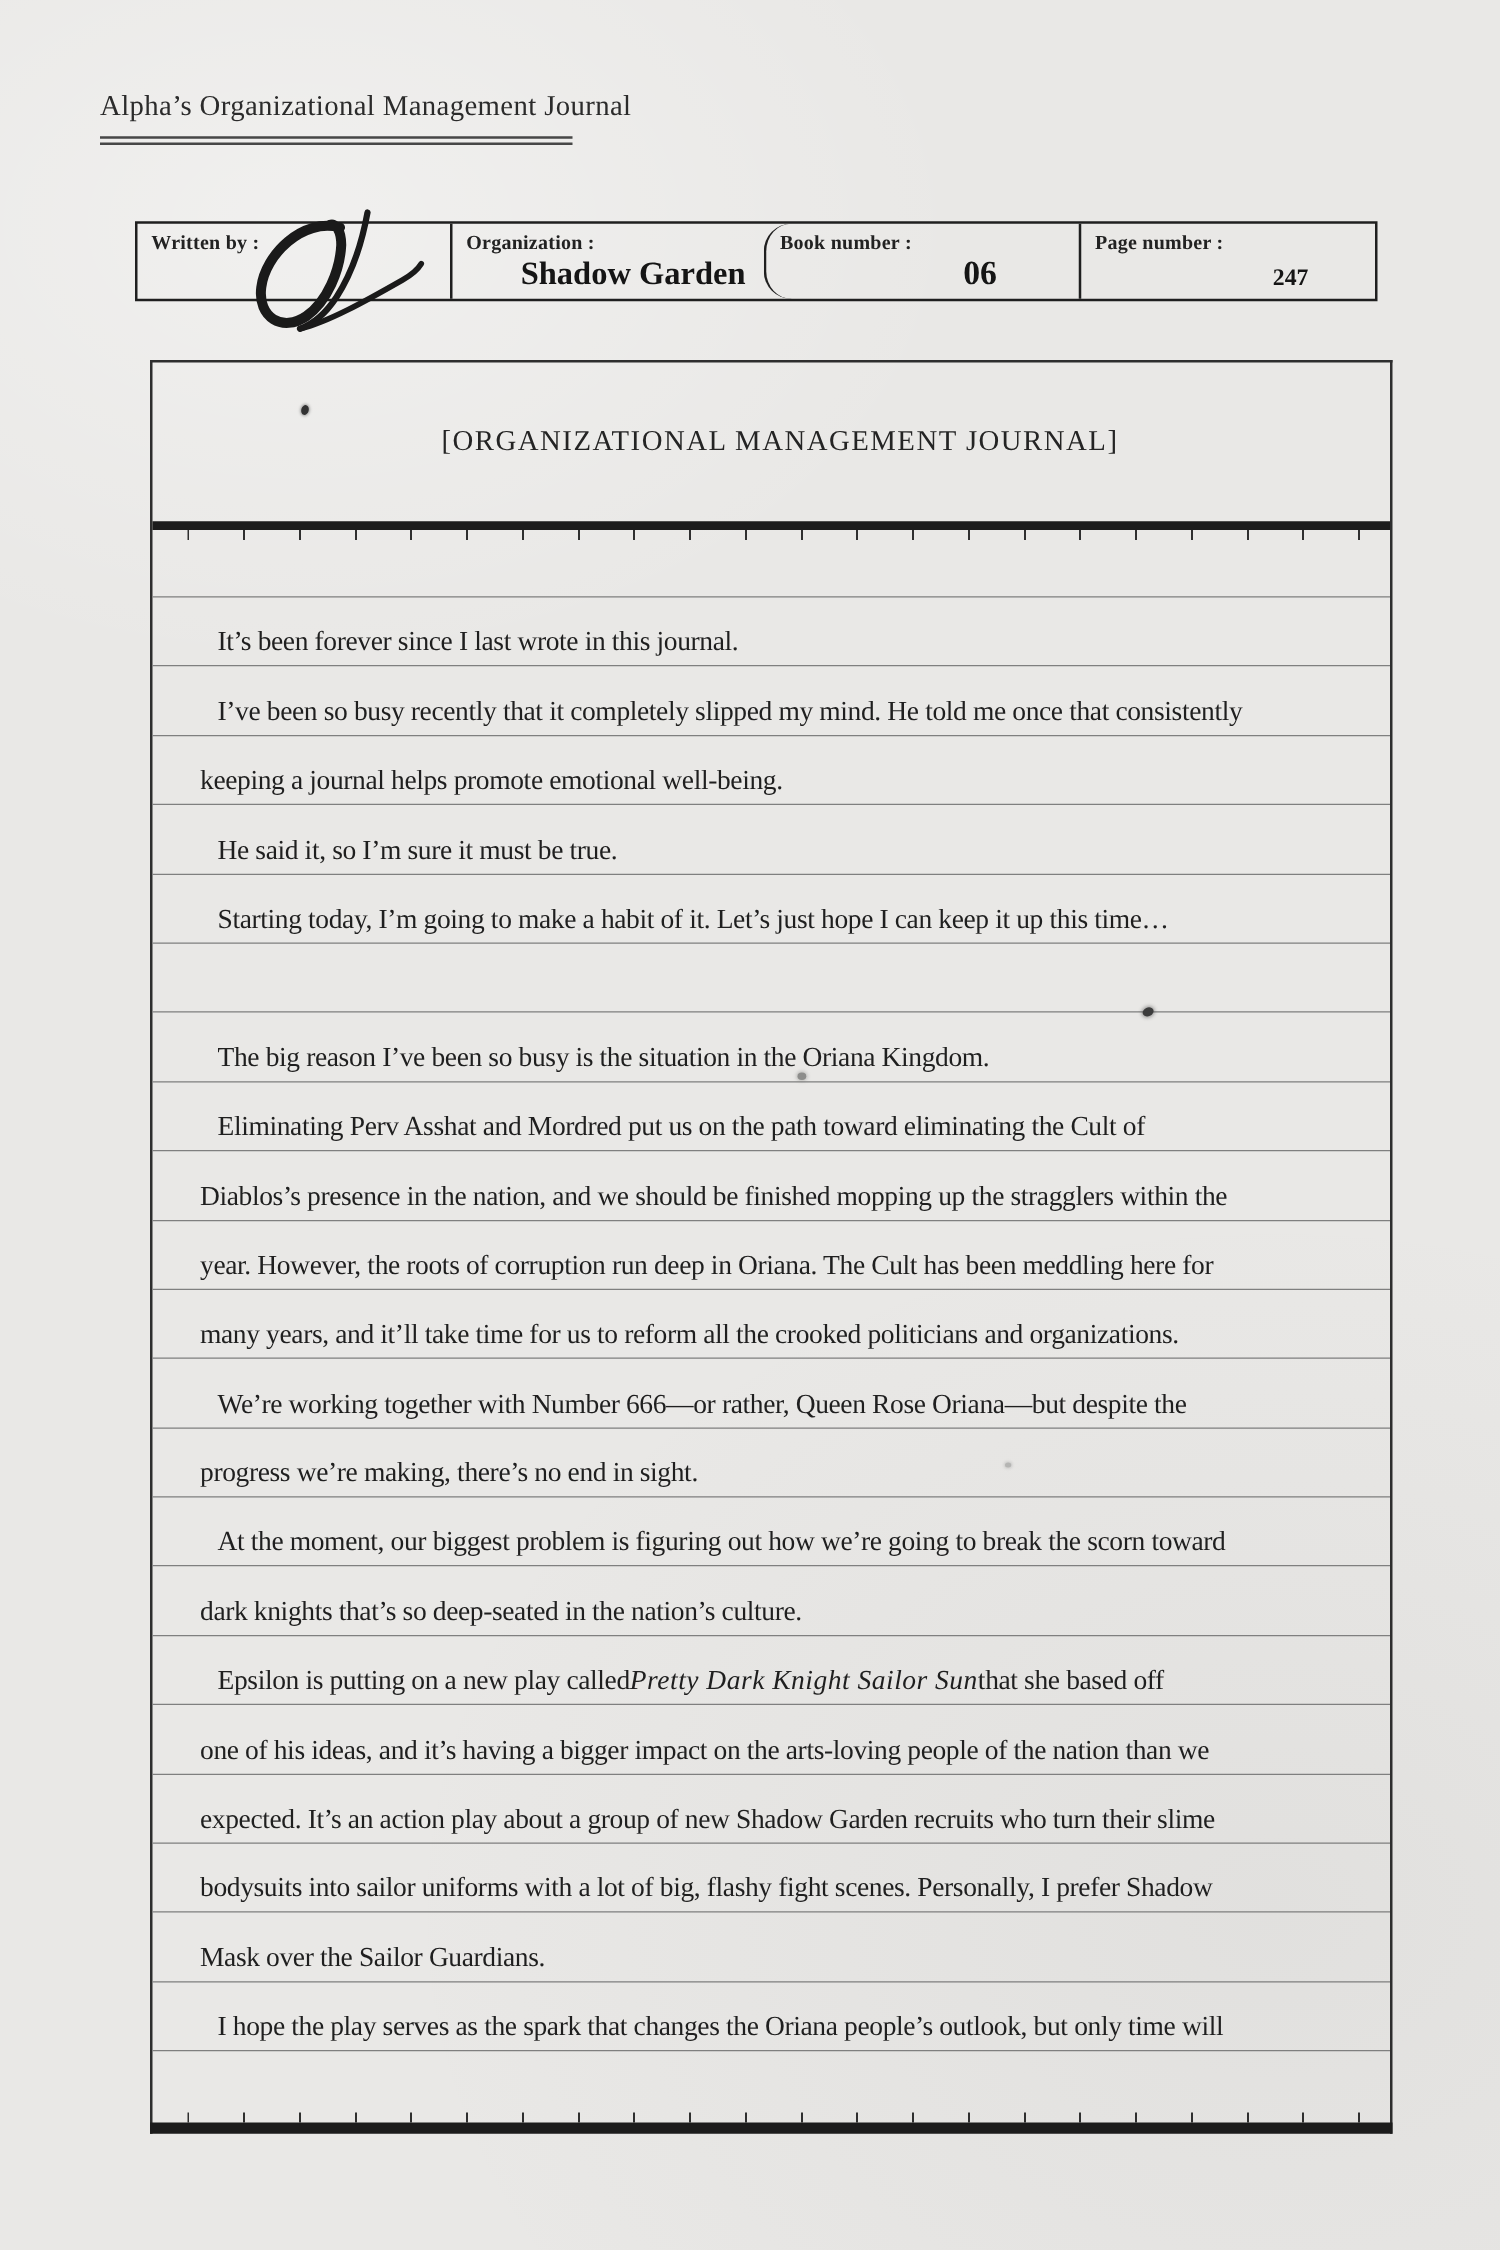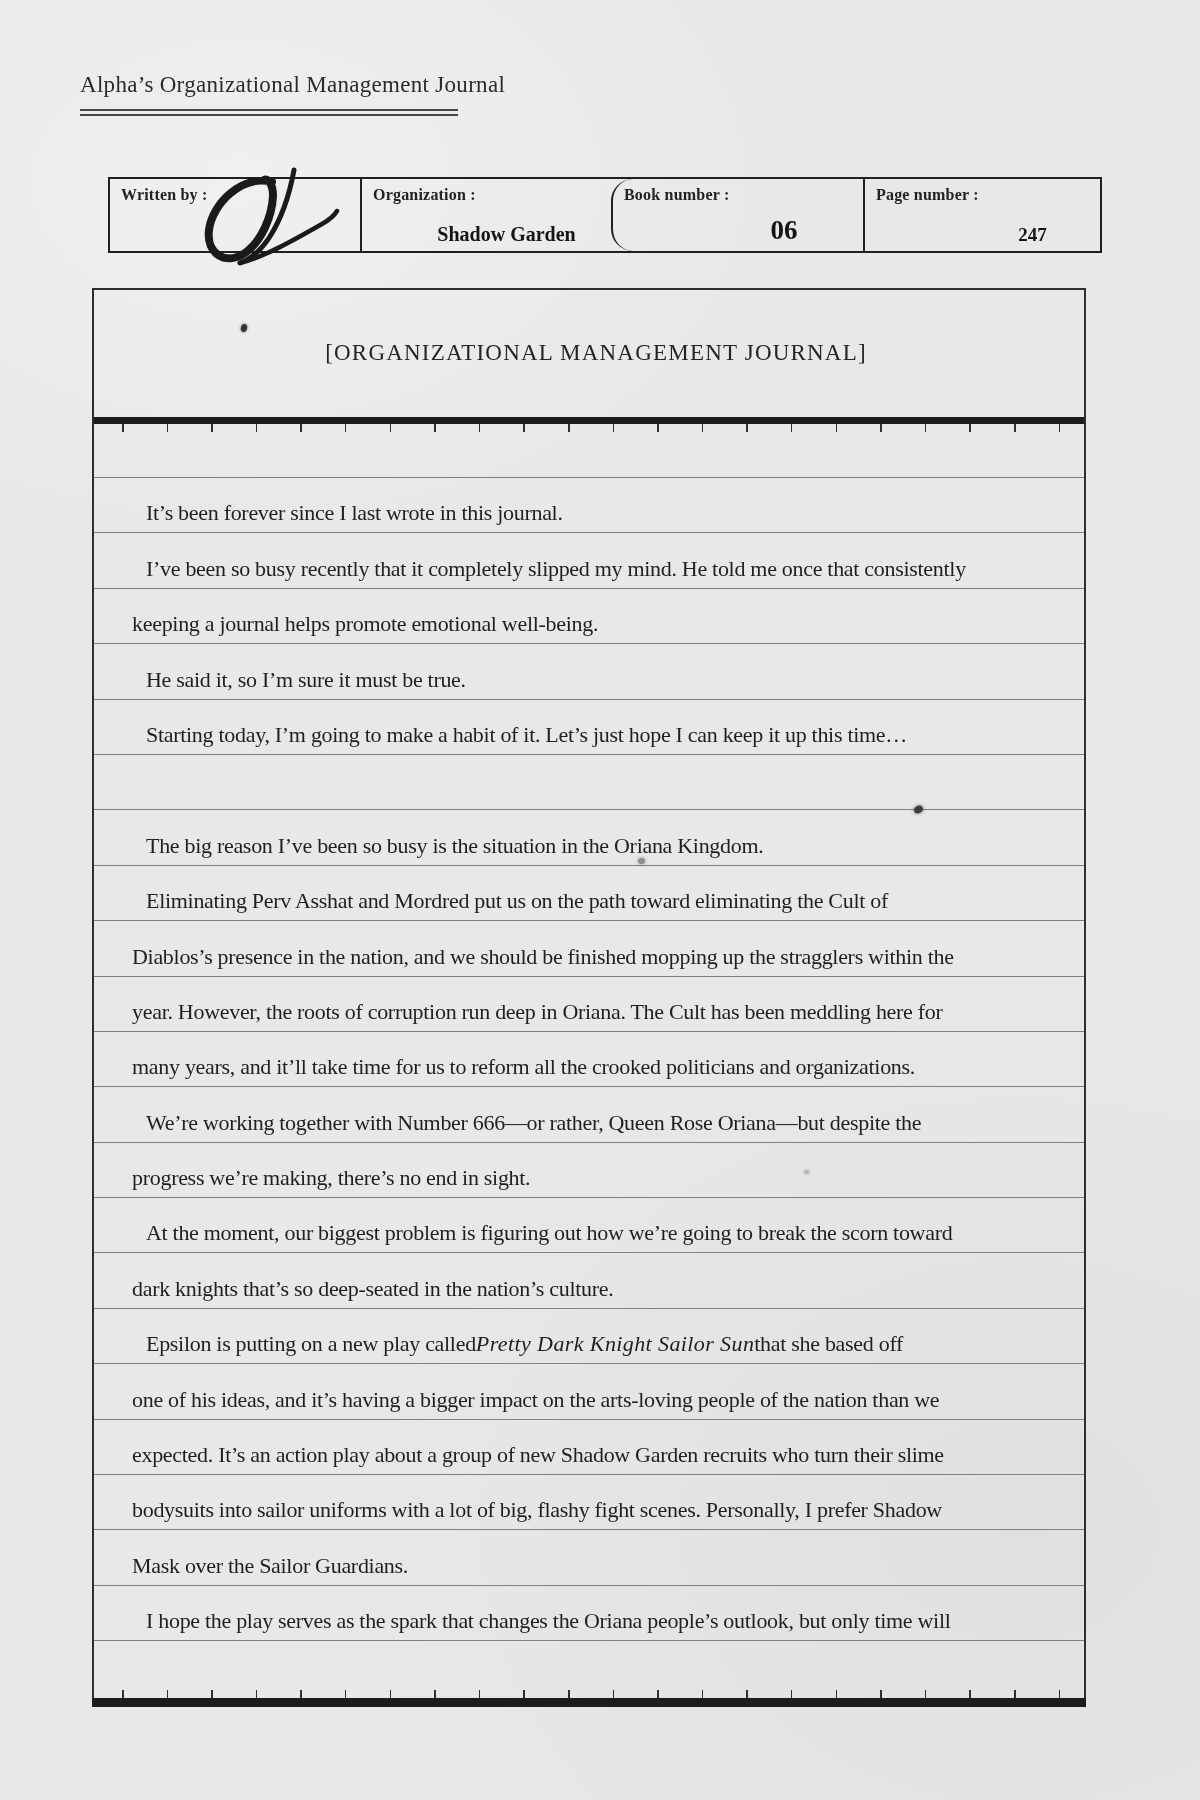--- a/index.html
+++ b/index.html
@@ -19,44 +19,44 @@
     position:absolute; left:80px; top:72px;
     font-size:23px; letter-spacing:.3px; color:#2b2b2b; white-space:nowrap;font-family:Liberation Serif, serif;
   }
   .header-rule {
     position:absolute; left:80px; top:109px; width:378px; height:3px;
     border-top:2px solid #474747; border-bottom:2px solid #474747;
   }
 
   
   .meta-table {
-    position:absolute; left:108px; top:177px; width:994px; height:76px;
+    position:absolute; left:108px; top:177px; width:994px; height:64px;
     border:2px solid #1f1f1f; box-sizing:border-box; display:flex; background:transparent;
   }
   .meta-cell { position:relative; height:100%; box-sizing:border-box; }
   .meta-cell + .meta-cell { border-left:2px solid #1f1f1f; }
   .mc-1 { width:250px; } .mc-2 { width:251px; } .mc-3 { width:252px;border-radius:22px; } .mc-4 { flex:1; }
   .meta-label {
     position:absolute; top:7px; left:11px;
     font-size:16px; font-weight:bold; letter-spacing:.2px; color:#222; white-space:nowrap;
   }
   .meta-value {
     position:absolute; bottom:5px; left:0; right:0; text-align:center;
     font-weight:bold; color:#151515; white-space:nowrap;
   }
-  .mc-2 .meta-value { font-size:20px; padding-left:40px; }
+  .mc-2 .meta-value { font-size:26px; padding-left:40px; }
   .mc-3 .meta-value { font-size:27px; padding-left:92px; }
   .mc-4 .meta-value { font-size:19px; padding-left:100px; }
 
   
   .signature { position:absolute; left:198px; top:166px; width:150px; height:110px; z-index:3; }
 
   
   .journal-box {
-    position:absolute; left:92px; top:288px; width:994px; height:1419px;
+    position:absolute; left:120px; top:288px; width:994px; height:1419px;
     border:2px solid #2e2e2e; border-bottom:none; box-sizing:border-box;
   }
   .box-title {
     position:absolute; top:50px; left:0; right:0; text-align:center; padding-left:14px;
     font-size:23px; letter-spacing:1.2px; color:#242424; white-space:nowrap;
   }
   .bar-top { position:absolute; top:127px; left:0; right:0; height:7px; background:#1c1c1c; }
   .ticks { position:absolute; left:28px; right:2px; height:8px;
     background:repeating-linear-gradient(90deg, #2f2f2f 0 1.5px, transparent 1.5px 44.6px); }
   .ticks-down { top:134px; }

